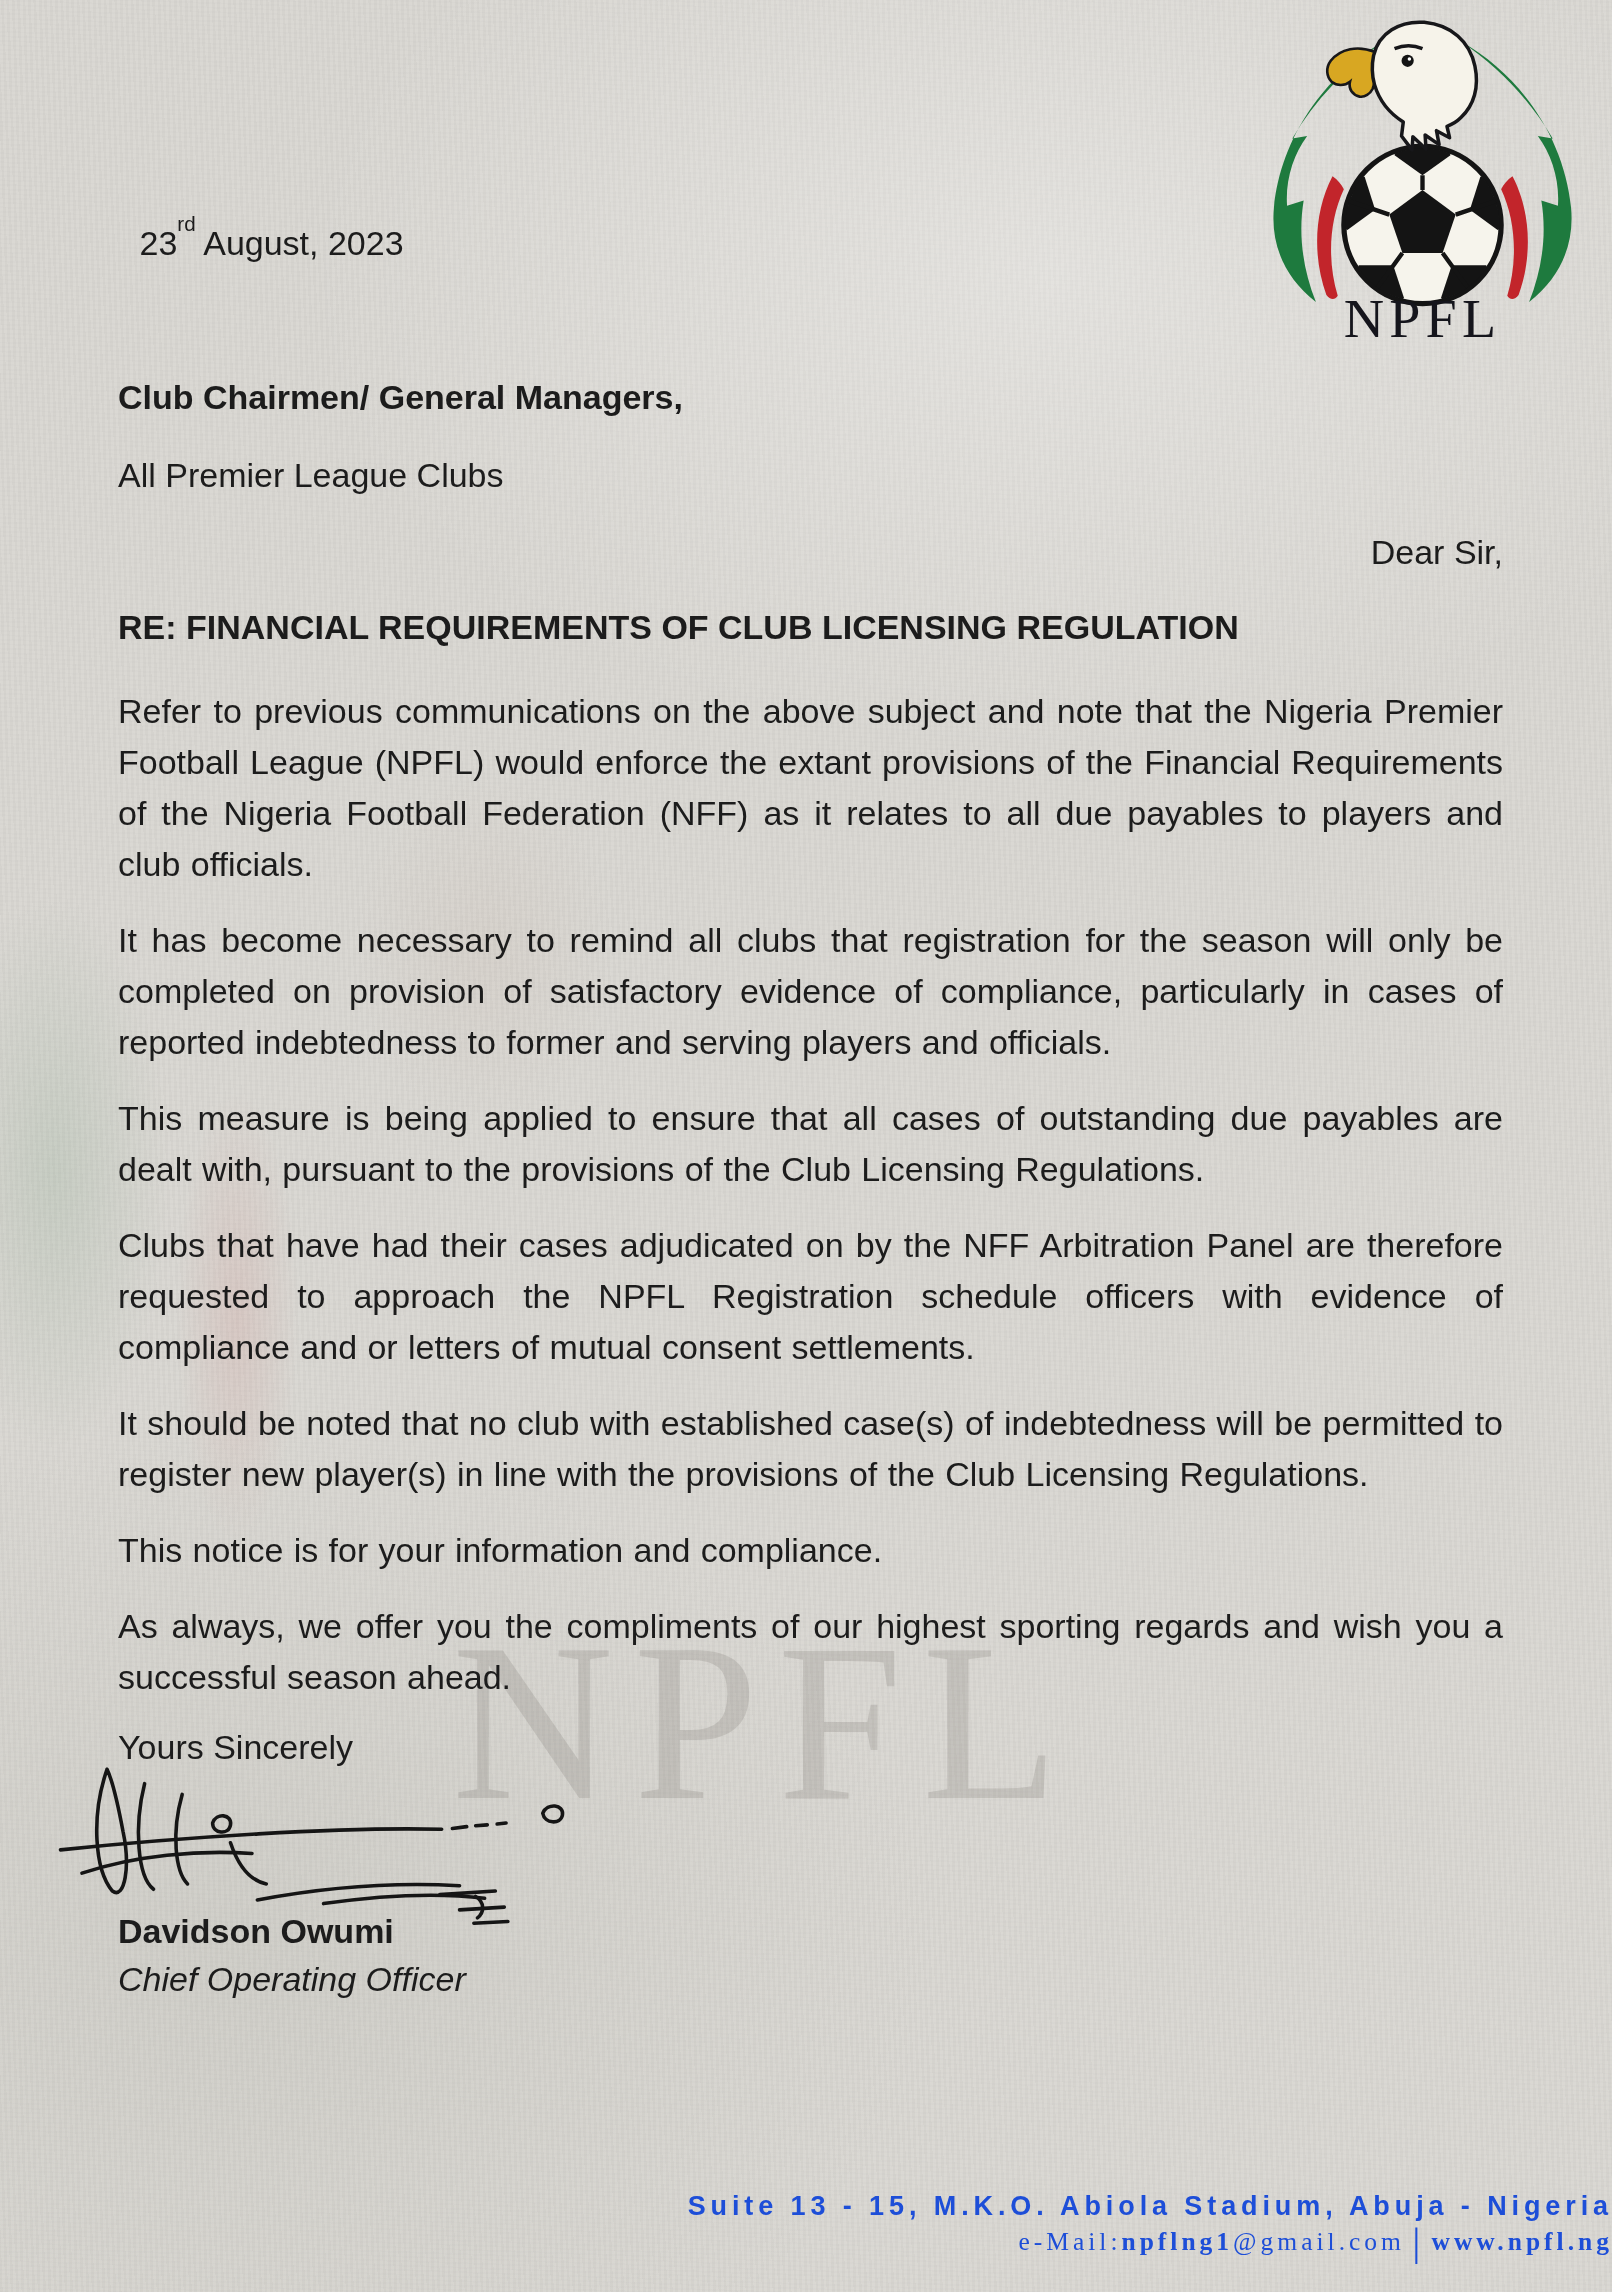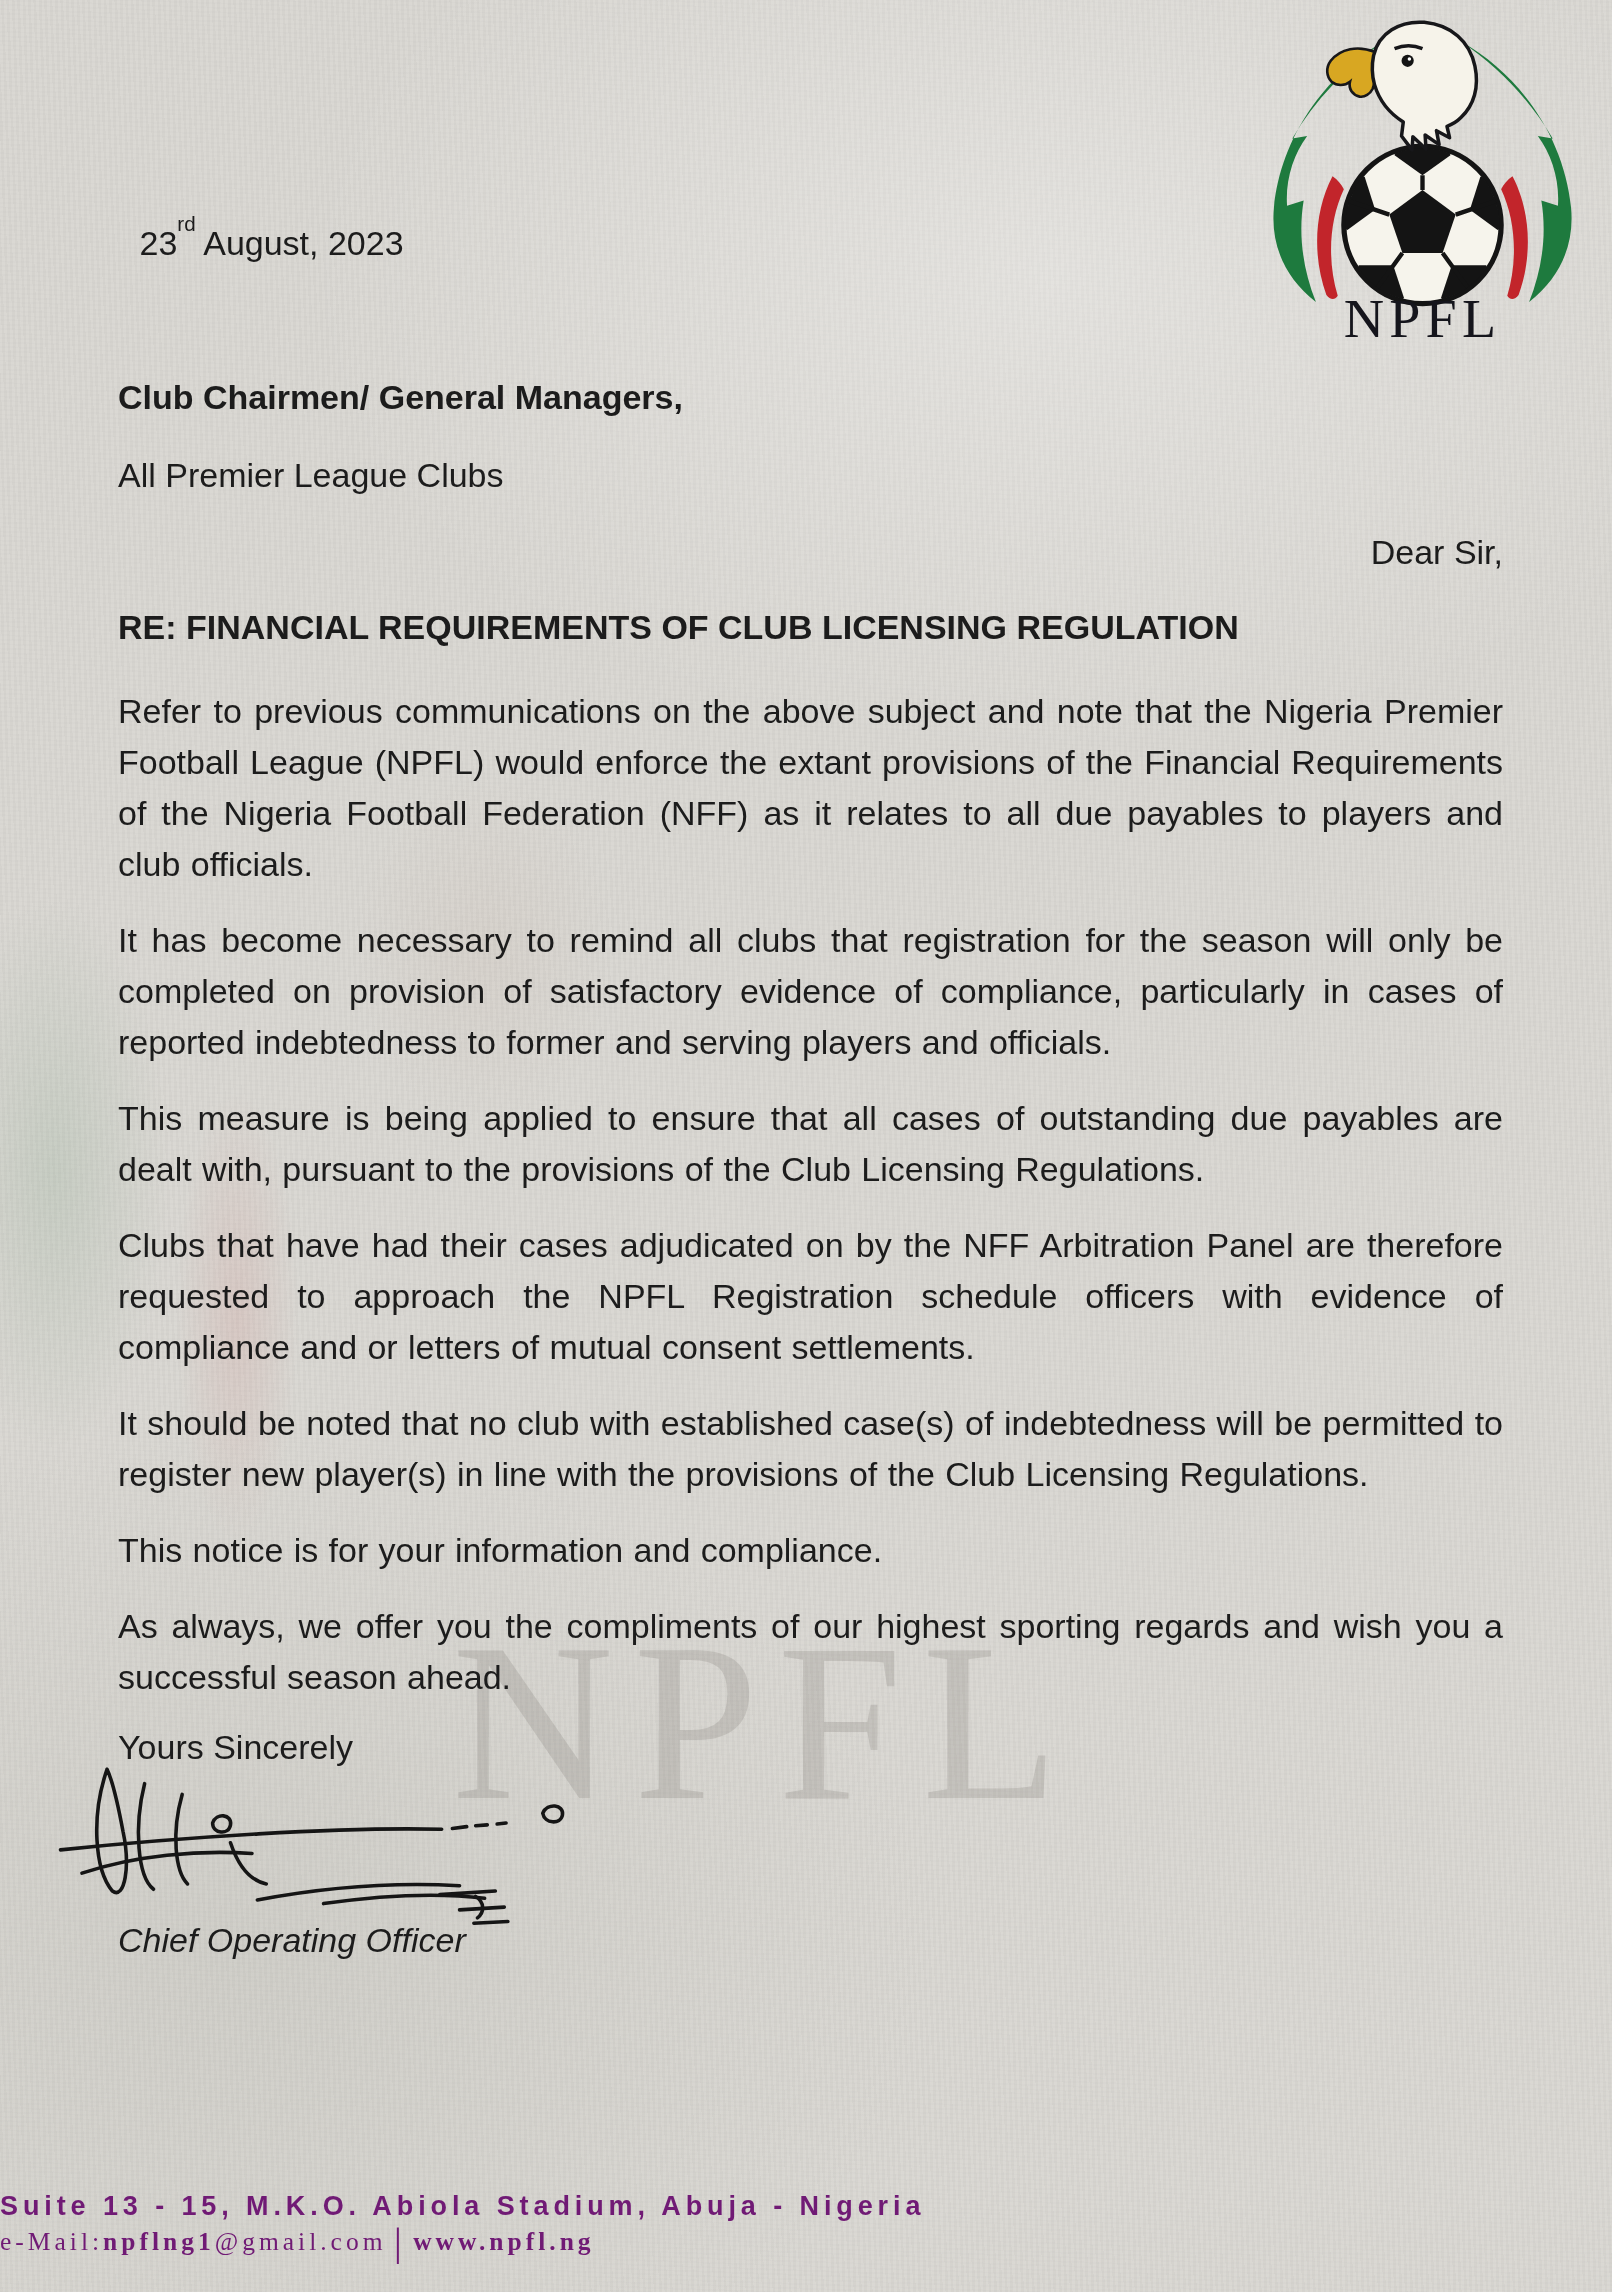--- a/index.html
+++ b/index.html
@@ -43,21 +43,21 @@
   .date sup{font-size:20.6px;position:relative;top:-11.6px;}
   .addr1{font-size:34px;font-weight:bold;margin:0 0 39px 0;}
   .addr2{font-size:34px;margin:0 0 38px 0;}
   .salutation{font-size:34px;margin:0 0 36px 0;text-align:right;}
   .subject{font-size:34px;font-weight:bold;margin:0 0 39px 0;}
   p.body{font-size:34px;line-height:51px;text-align:justify;margin:0 0 25px 0;word-spacing:0.9px;}
   .closing{font-size:34px;margin:5.4px 0 0 0;}
   .signature svg{display:block;margin:-3.6px 0 -21.5px -63px;}
   .sig-name{font-size:34px;font-weight:bold;margin:0;}
   .sig-title{font-size:34px;font-weight:normal;font-style:italic;margin:9px 0 0 0;}
-  .footer{position:absolute;left:0;top:2191px;width:100%;text-align:left;z-index:2;color:#701a75;}
+  .footer{position:absolute;left:0;top:2191px;width:100%;text-align:right;z-index:2;color:#1d4ed8;}
   .footer .f-addr{font-size:27px;font-weight:bold;letter-spacing:4.9px;}
   .footer .f-contact{font-size:25.5px;letter-spacing:4px;margin-top:4.5px;font-family:Liberation Serif, serif;}
   .footer .b{font-weight:bold;}
   .footer .sep{display:inline-block;font-size:41px;font-weight:400;line-height:0;
     position:relative;top:5.4px;padding:0 7.2px;}
 </style>
 </head>
 <body>
 
 <div class="texture"></div>
@@ -143,20 +143,21 @@
         <path d="M176,66 c4,-12 22,-10 20,2 c-2,12 -20,10 -20,-2"></path>
         <path d="M196,88 C 204,112 216,130 236,134"></path>
         <path d="M226,152 C 300,138 380,132 452,136"></path>
         <path d="M300,156 C 370,146 430,144 480,150"></path>
         <path d="M470,148 c10,6 10,18 2,24"></path>
         <path d="M430,146 l62,-4 M452,163 l50,-3 M468,178 l38,-2"></path>
       </g>
     </svg>
   </div>
 
+  <div class="sig-name">Davidson Owumi</div>
   <div class="sig-title">Chief Operating Officer</div>
 </div>
 
 <div class="footer">
   <div class="f-addr">Suite 13 - 15, M.K.O. Abiola Stadium, Abuja - Nigeria</div>
   <div class="f-contact"><span>e-Mail:</span><span class="b">npflng1</span><span>@gmail.com</span><span class="sep">|</span><span class="b">www.npfl.ng</span></div>
 </div>
 
 
 </body></html>

